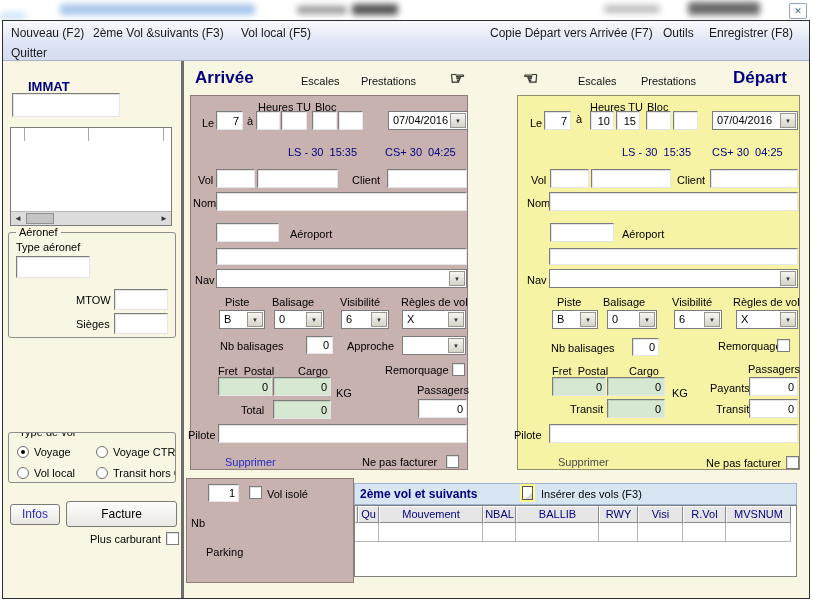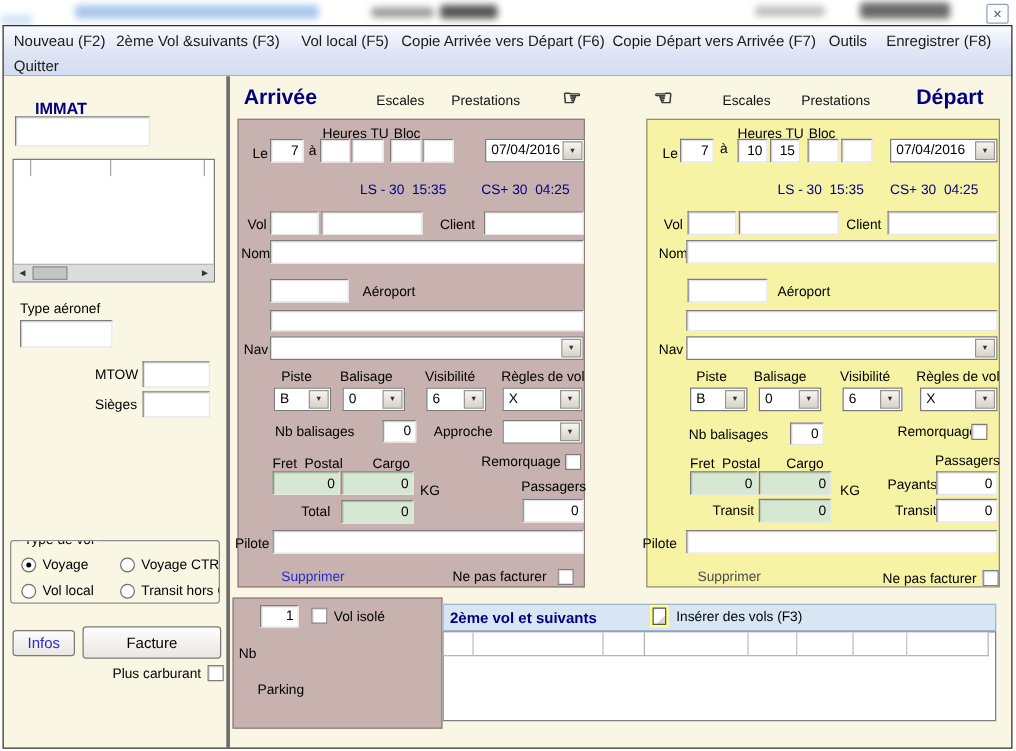--- a/index.html
+++ b/index.html
@@ -67,21 +67,20 @@
   <div class="blob" style="left:352px;top:4px;width:46px;height:11px;background:#555;"></div>
   <div class="blob" style="left:604px;top:5px;width:56px;height:8px;background:#bdbdbd;"></div>
   <div class="blob" style="left:688px;top:2px;width:72px;height:13px;background:#6a6a6a;"></div>
   <div class="blob" style="left:0px;top:12px;width:26px;height:8px;background:#cfe4f8;"></div>
   <div class="closebtn">✕</div>
 
   <div class="menubar">
     <span class="mitem" style="left:8px">Nouveau (F2)</span>
     <span class="mitem" style="left:90px">2ème Vol &amp;suivants (F3)</span>
     <span class="mitem" style="left:238px">Vol local (F5)</span>
-    <span class="mitem" style="left:318px">Copie Arrivée vers Départ (F6)</span>
     <span class="mitem" style="left:487px">Copie Départ vers Arrivée (F7)</span>
     <span class="mitem" style="left:660px">Outils</span>
     <span class="mitem" style="left:706px">Enregistrer (F8)</span>
     <span class="mitem mitem2" style="left:8px">Quitter</span>
   </div>
 
   <div class="content-bg"></div>
   <div class="divider"></div>
 
   <div class="lbl navy" style="left:28px;top:79px;font-size:13px;font-weight:bold;">IMMAT</div>
@@ -91,20 +90,23 @@
     <div class="tick" style="left:13px"></div>
     <div class="tick" style="left:77px"></div>
     <div class="tick" style="left:152px"></div>
     <div class="hscroll">
       <div class="sarrow" style="left:0">◄</div>
       <div class="sthumb"></div>
       <div class="sarrow" style="right:0">►</div>
     </div>
   </div>
 
+  <div class="grp" style="left:8px;top:232px;width:168px;height:106px;">
+    <span class="grp-title">Aéronef</span>
+  </div>
   <div class="lbl" style="left:16px;top:241px;">Type aéronef</div>
   <input class="inp" style="left: 16px; top: 256px; width: 74px; height: 22px;" value="">
   <div class="lbl" style="left:76px;top:294px;">MTOW</div>
   <input class="inp" style="left: 114px; top: 289px; width: 54px; height: 21px;" value="">
   <div class="lbl" style="left:76px;top:318px;">Sièges</div>
   <input class="inp" style="left: 114px; top: 313px; width: 54px; height: 21px;" value="">
 
 
   <div class="grp" style="left:8px;top:432px;width:168px;height:51px;overflow:hidden;">
     <span class="grp-title">Type de vol</span>
@@ -286,20 +288,31 @@
   <div class="chk" style="left:249px;top:486px;"></div>
   <div class="lbl" style="left:267px;top:488px;">Vol isolé</div>
   <div class="lbl" style="left:206px;top:546px;">Parking</div>
 
   <div class="tstrip"></div>
   <div class="lbl navy" style="left:360px;top:487px;font-weight:bold;font-size:12px;">2ème vol et suivants</div>
   <div class="doc-icon"></div>
   <div class="lbl" style="left:541px;top:488px;">Insérer des vols  (F3)</div>
   <div class="tbl">
     <div class="throw">
+      <div class="thsp"></div>
+      <div class="th" style="width:21px">Qu</div>
+      <div class="th" style="width:104px">Mouvement</div>
+      <div class="th" style="width:33px">NBAL</div>
+      <div class="th" style="width:83px">BALLIB</div>
+      <div class="th" style="width:39px">RWY</div>
+      <div class="th" style="width:45px">Visi</div>
+      <div class="th" style="width:43px">R.Vol</div>
+      <div class="th" style="width:65px">MVSNUM</div>
+    </div>
+    <div class="throw">
       <div class="tdsp"></div>
       <div class="td" style="width:21px"></div>
       <div class="td" style="width:104px"></div>
       <div class="td" style="width:33px"></div>
       <div class="td" style="width:83px"></div>
       <div class="td" style="width:39px"></div>
       <div class="td" style="width:45px"></div>
       <div class="td" style="width:43px"></div>
       <div class="td" style="width:65px"></div>
     </div>

